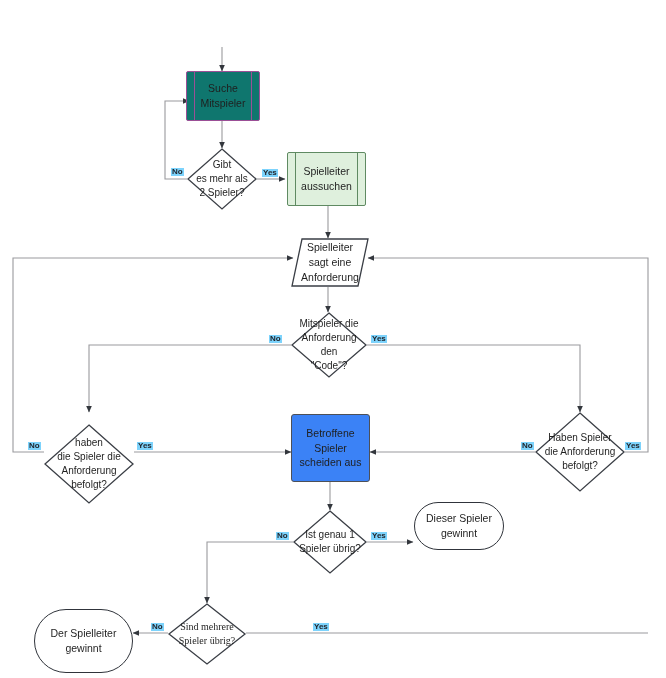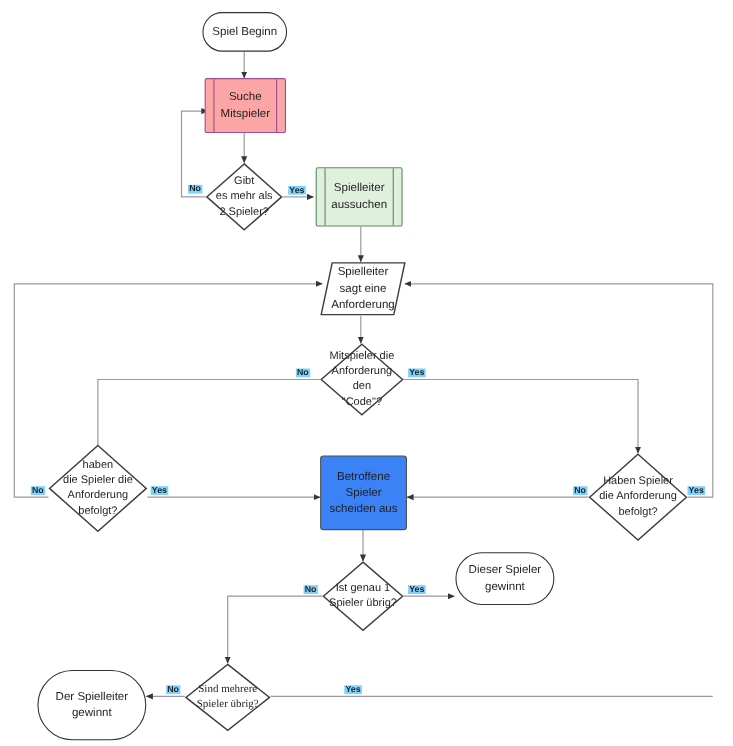--- a/index.html
+++ b/index.html
@@ -41,21 +41,21 @@
     border-radius: 999px;
     background: #ffffff;
   }
   .process {
     border: 1.3px solid #4d5057;
     border-radius: 3px;
     background: #3b82f6;
   }
   .predef {
     border: 1.3px solid #9b4f96;
-    background: #fca5a5;
+    background: #0f766e;
     border-radius: 2px;
   }
   .predef .bar-l, .predef .bar-r {
     position: absolute;
     top: 0;
     bottom: 0;
     width: 0;
     border-left: 1.3px solid #9b4f96;
   }
   .predef .bar-l { left: 7px; }
@@ -143,23 +143,20 @@
       <path d="M367,542 L413,542" marker-end="url(#ah)"></path>
 
       <path d="M293,542 L207,542 L207,603" marker-end="url(#ah)"></path>
 
       <path d="M168,633 L133,633" marker-end="url(#ah)"></path>
 
       <path d="M246,633 L648,633"></path>
     </g>
   </svg>
 
-  <div class="node terminator" style="left:184px; top:11px; width:77px; height:36px;">
-    <span class="node-label">Spiel Beginn</span>
-  </div>
 
   <div class="node predef" style="left:186px; top:71px; width:74px; height:50px;">
     <span class="bar-l"></span>
     <span class="bar-r"></span>
     <span class="node-label">Suche
 Mitspieler</span>
   </div>
 
   <div class="node diamond" style="left:187px; top:148px; width:70px; height:62px;">
     <svg class="shape-svg" width="70" height="62" viewBox="0 0 70 62">
@@ -188,21 +185,21 @@
 
   <div class="node diamond" style="left:291px; top:312px; width:76px; height:66px;">
     <svg class="shape-svg" width="76" height="66" viewBox="0 0 76 66">
       <polygon points="38,1 75,33 38,65 1,33" fill="#ffffff" stroke="#3a3e45" stroke-width="1.3"></polygon>
     </svg>
     <span class="node-label" style="width:108px;">Mitspieler die
 Anforderung den
 "Code"?</span>
   </div>
 
-  <div class="node diamond" style="left:44px; top:404px; width:90px; height:80px;">
+  <div class="node diamond" style="left:44px; top:424px; width:90px; height:80px;">
     <svg class="shape-svg" width="90" height="80" viewBox="0 0 90 80">
       <polygon points="45,1 89,40 45,79 1,40" fill="#ffffff" stroke="#3a3e45" stroke-width="1.3"></polygon>
     </svg>
     <span class="node-label" style="width:96px;">haben
 die Spieler die
 Anforderung
 befolgt?</span>
   </div>
 
   <div class="node diamond" style="left:535px; top:412px; width:90px; height:80px;">

